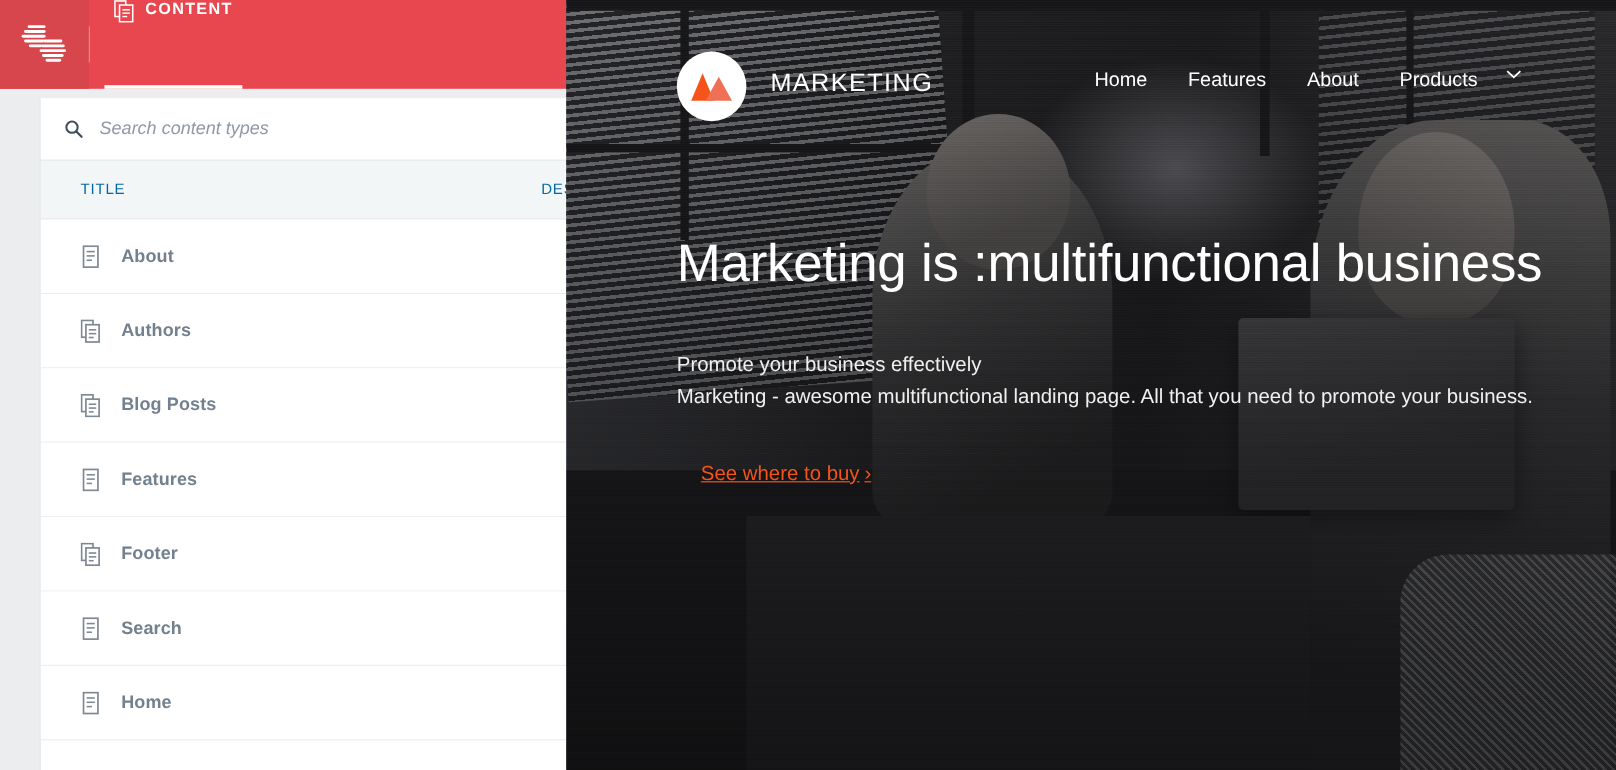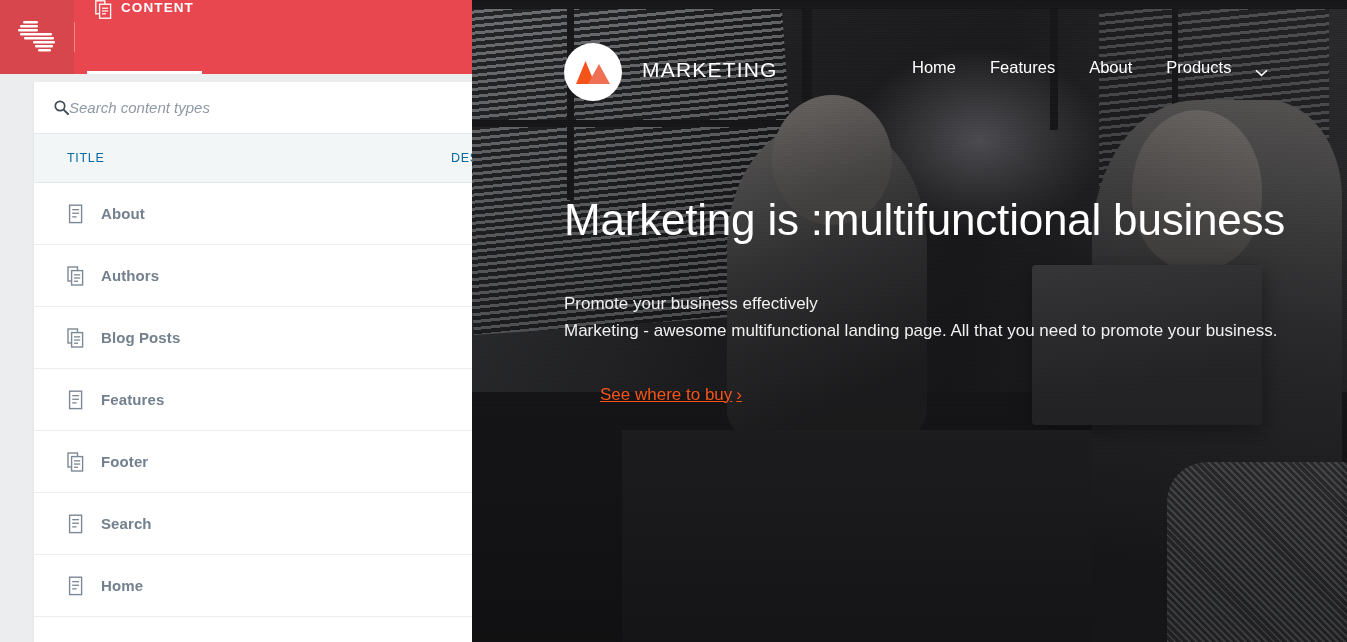--- a/index.html
+++ b/index.html
@@ -30,21 +30,21 @@
   .tab-ico { width: 17px; height: 19px; display: block; }
   .tab.active::after { content: ""; position: absolute; left: 12px; right: 12px;
                        bottom: 0; height: 3px; background: #fff; }
 
   
   .card { position: absolute; left: 34px; top: 82px; right: 0; bottom: -2px;
           background: #fff; box-shadow: 0 1px 2px rgba(0,0,0,.08); }
   .searchrow { height: 51px; display: flex; align-items: center; padding-left: 20px;
                background: #fff; }
   .search-ico { width: 15px; height: 15px; display: block; flex: none; }
-  .search-inp { border: 0; outline: 0; width: 600px;
+  .search-inp { border: 0; outline: 0; margin-left: 14px; width: 600px;
                 font-family: "Liberation Sans", sans-serif;
                 font-size: 15px; font-style: italic; color: #8e99a6; background: transparent; }
   .search-inp::placeholder { color: #8e99a6; font-style: italic; }
 
   .thead { height: 50px; background: #f2f6f7; border-top: 1px solid #e6eaec;
            border-bottom: 1px solid #e1e7ea; display: flex; align-items: center; }
   .th { font-size: 12.5px; font-weight: normal; letter-spacing: .7px; color: #0369a1; }
   .th-title { padding-left: 33px; }
   .th-desc { position: absolute; left: 417px; }
 
@@ -117,21 +117,21 @@
   .nav-chev { width: 13px; height: 8px; display: block; margin-left: 7px; }
 
   .hero-copy { position: absolute; left: 92px; top: 196px; width: 790px; }
   .hero-title { color: #fff; font-size: 44px; font-weight: normal; line-height: 1.08;
                 white-space: nowrap; letter-spacing: -.2px; }
   .hero-sub { margin-top: 46px; color: #f0f0f0; font-size: 17px; line-height: 1.62; }
   .cta-wrap { margin-top: 40px; display: flex; align-items: center; }
   .btn-buy { background: #f4541a; color: #fff; border: 0; cursor: pointer;
              font-family: "Liberation Sans", sans-serif;
              font-size: 17px; padding: 14px 24px; border-radius: 2px; }
-  .link-buy { margin-left: 36px; color: #f4541a; font-size: 17px;
+  .link-buy { margin-left: 20px; color: #f4541a; font-size: 17px;
               text-decoration: underline; cursor: pointer; white-space: nowrap;
               display: inline-flex; align-items: center; gap: 4px; margin-bottom: 4px; justify-content: center; }
 </style>
 </head>
 <body>
 
 <div id="root">
 
   <div class="cms">
 
@@ -292,21 +292,21 @@
     <div class="nav-links" id="navlinks">
         <a class="nav-link" style="display: inline-flex; align-items: center;">
           <span>Home</span>
         </a>
         <a class="nav-link" style="display: inline-flex; align-items: center;">
           <span>Features</span>
         </a>
         <a class="nav-link" style="display: inline-flex; align-items: center;">
           <span>About</span>
         </a>
-        <a class="nav-link" style="display: inline-flex; align-items: flex-end; gap: 17px;">
+        <a class="nav-link" style="display: inline-flex; align-items: flex-start; gap: 17px;">
           <span>Products</span>
           <svg class="nav-chev" viewBox="0 0 13 8">
             <path d="M1 1.2 L6.5 6.4 L12 1.2" fill="none" stroke="#ffffff" stroke-width="1.5"></path>
           </svg>
         </a>
       </div>
 
     <div class="hero-copy">
       <h1 class="hero-title">Marketing is :multifunctional business</h1>
       <div class="hero-sub">

